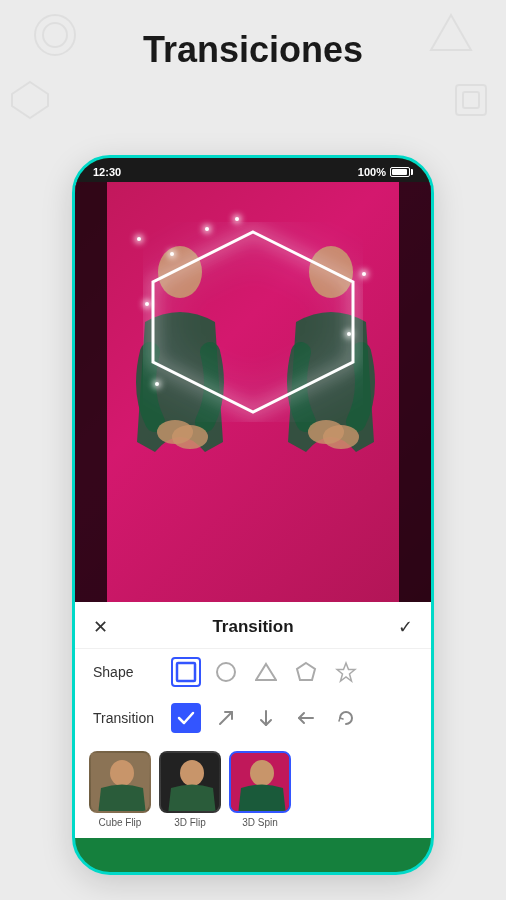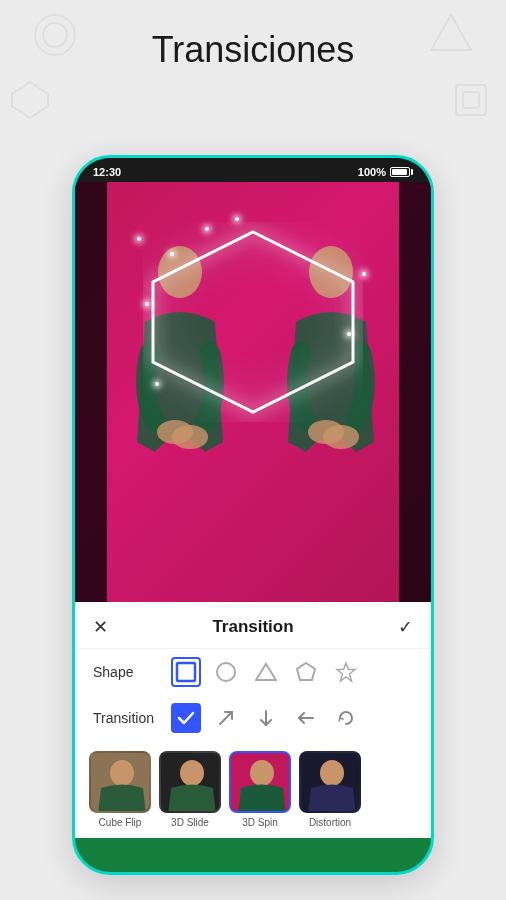--- a/index.html
+++ b/index.html
@@ -23,21 +23,21 @@
     
     .main-title {
       position: absolute;
       top: 28px;
       left: 0; right: 0;
       text-align: center;
       z-index: 10;
     }
     .main-title h1 {
       font-size: 36px;
-      font-weight: 400;
+      font-weight: 700;
       color: #1a1a1a;
       line-height: 1.2;
     }
 
     
     .phone-frame {
       position: absolute;
       top: 155px;
       left: 72px;
       width: 362px;
@@ -506,41 +506,31 @@
       </div>
 
       <div class="thumb-item">
         <div class="thumb-img thumb-2">
           <svg width="62" height="62" viewBox="0 0 62 62">
             <rect width="62" height="62" fill="#222"></rect>
             <ellipse cx="31" cy="20" rx="12" ry="13" fill="#c8956a"></ellipse>
             <path d="M10,35 Q31,28 52,35 L55,62 L7,62 Z" fill="#2a5c3a"></path>
           </svg>
         </div>
-        <span class="thumb-label">3D Slide</span>
+        <span class="thumb-label">3D Flip</span>
       </div>
 
       <div class="thumb-item">
         <div class="thumb-img thumb-3 active">
           <svg width="62" height="62" viewBox="0 0 62 62">
             <rect width="62" height="62" fill="#c0185a"></rect>
             <ellipse cx="31" cy="20" rx="12" ry="13" fill="#c8956a"></ellipse>
             <path d="M10,35 Q31,28 52,35 L55,62 L7,62 Z" fill="#1a5a3a"></path>
           </svg>
         </div>
         <span class="thumb-label">3D Spin</span>
       </div>
 
-      <div class="thumb-item">
-        <div class="thumb-img thumb-4">
-          <svg width="62" height="62" viewBox="0 0 62 62">
-            <rect width="62" height="62" fill="#1a1a2e"></rect>
-            <ellipse cx="31" cy="20" rx="12" ry="13" fill="#c8956a"></ellipse>
-            <path d="M10,35 Q31,28 52,35 L55,62 L7,62 Z" fill="#2a2a5a"></path>
-          </svg>
-        </div>
-        <span class="thumb-label">Distortion</span>
-      </div>
 
 
     </div>
   </div>
 </div>
 
 </body></html>

